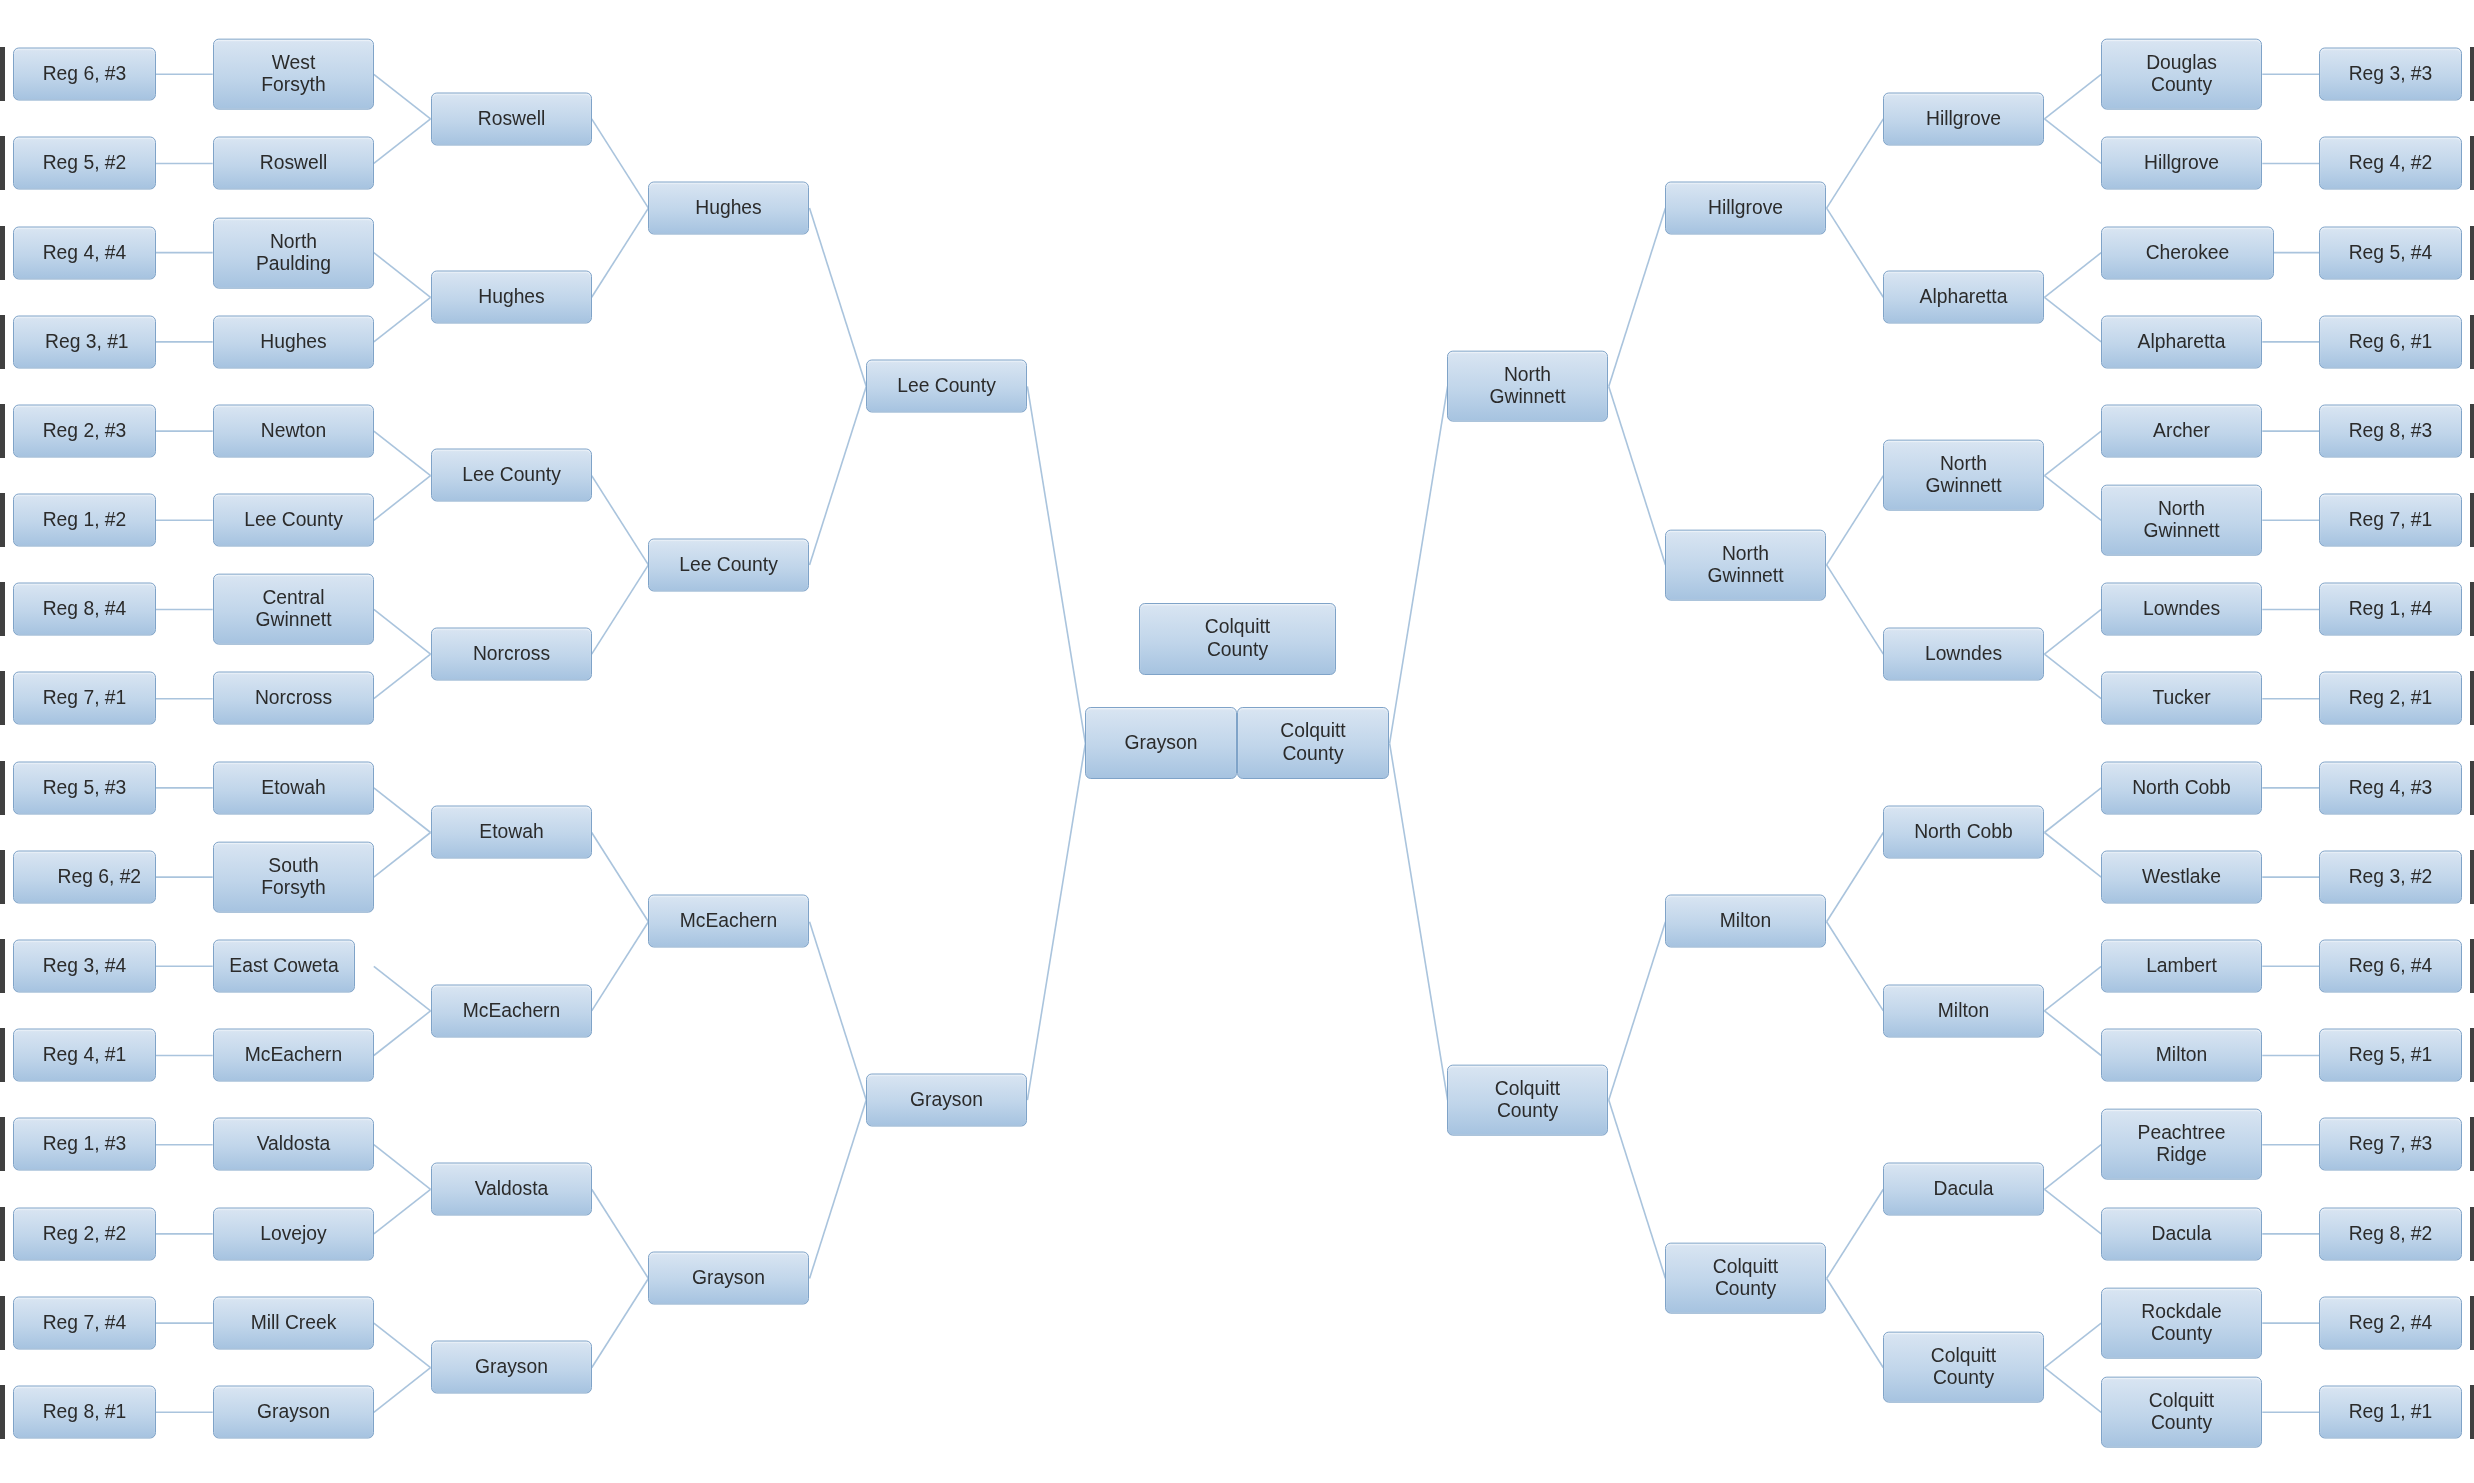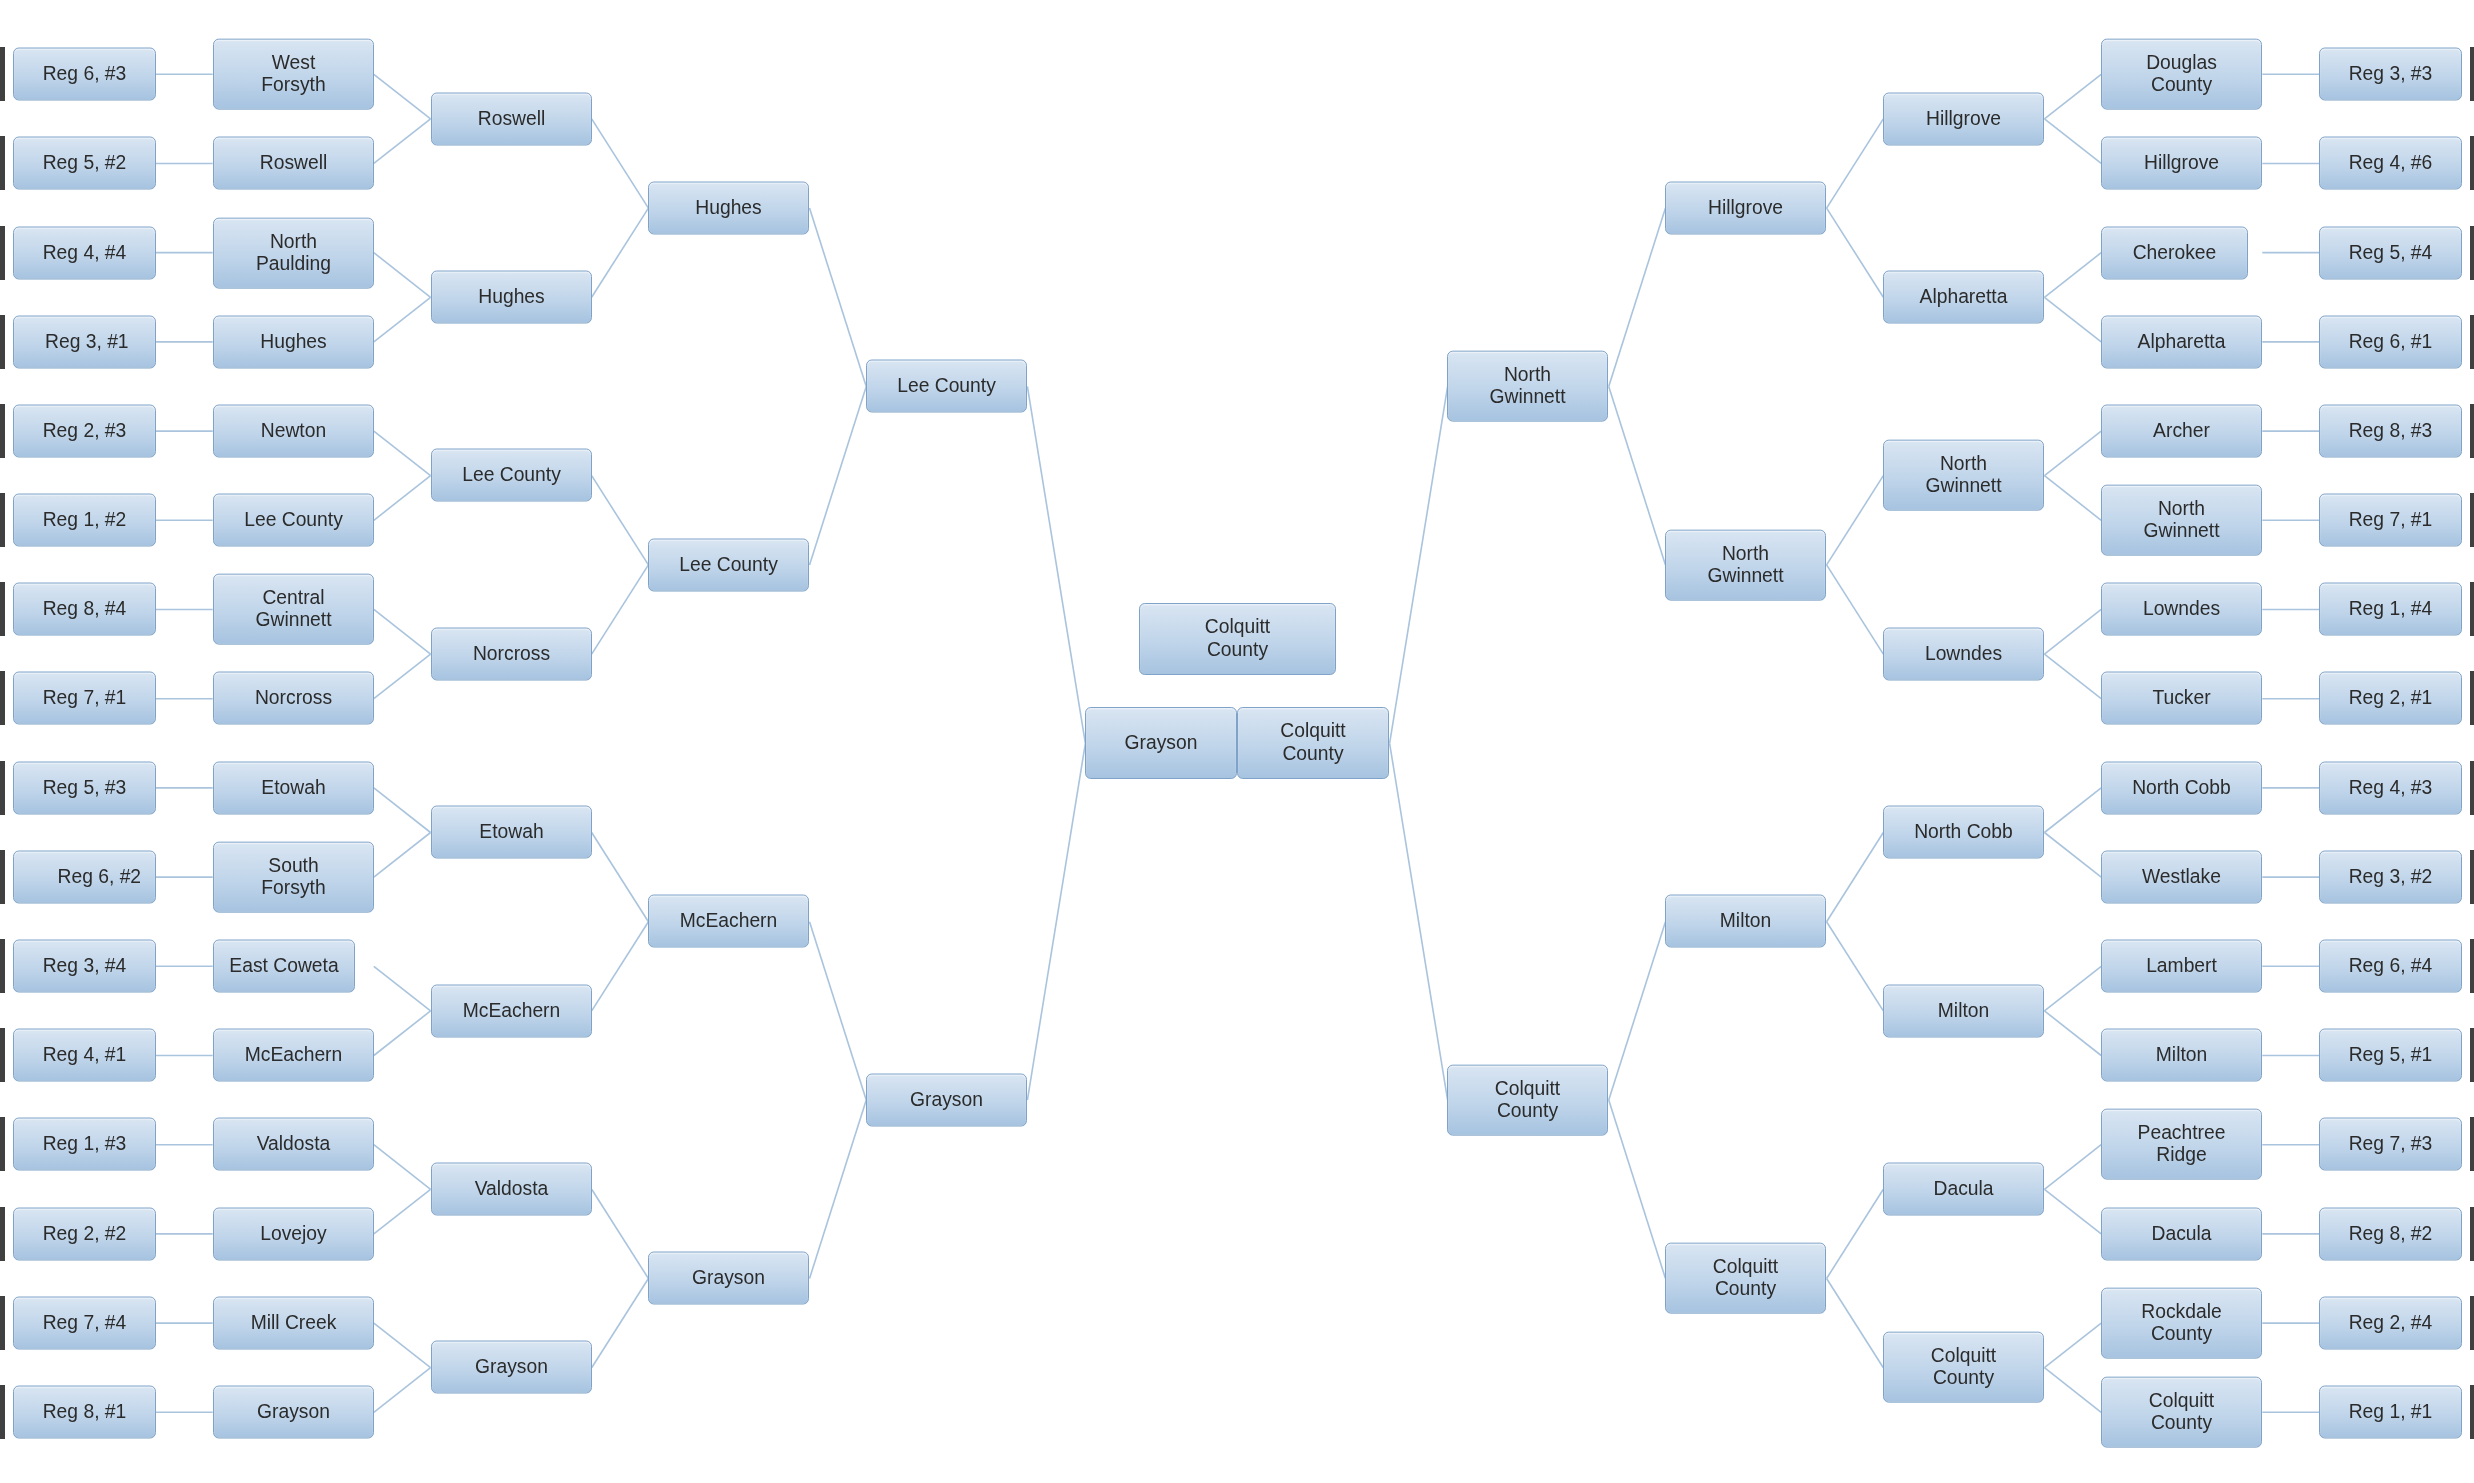--- a/index.html
+++ b/index.html
@@ -209,25 +209,25 @@
     <div class="box" style="left: 648px; width: 161px; top: 565px;">Lee County</div>
     <div class="box" style="left: 648px; width: 161px; top: 921px;">McEachern</div>
     <div class="box" style="left: 648px; width: 161px; top: 1278px;">Grayson</div>
     <div class="box" style="left: 866px; width: 161px; top: 386px;">Lee County</div>
     <div class="box" style="left: 866px; width: 161px; top: 1100px;">Grayson</div>
     <div class="box finalist" style="left: 1085px; width: 152px; top: 743px;">Grayson</div>
     <div class="box" style="left: 2319px; width: 143px; top: 74px;">Reg 3, #3</div>
     <div class="box" style="left: 2101px; width: 161px; top: 74px;">Douglas
 County</div>
     <div class="edge-mark" style="left: 2470px; top: 74px;"></div>
-    <div class="box" style="left: 2319px; width: 143px; top: 163px;">Reg 4, #6</div>
+    <div class="box" style="left: 2319px; width: 143px; top: 163px;">Reg 4, #2</div>
     <div class="box" style="left: 2101px; width: 161px; top: 163px;">Hillgrove</div>
     <div class="edge-mark" style="left: 2470px; top: 163px;"></div>
     <div class="box" style="left: 2319px; width: 143px; top: 253px;">Reg 5, #4</div>
-    <div class="box" style="left: 2101px; width: 147px; top: 253px;">Cherokee</div>
+    <div class="box" style="left: 2101px; width: 173px; top: 253px;">Cherokee</div>
     <div class="edge-mark" style="left: 2470px; top: 253px;"></div>
     <div class="box" style="left: 2319px; width: 143px; top: 342px;">Reg 6, #1</div>
     <div class="box" style="left: 2101px; width: 161px; top: 342px;">Alpharetta</div>
     <div class="edge-mark" style="left: 2470px; top: 342px;"></div>
     <div class="box" style="left: 2319px; width: 143px; top: 431px;">Reg 8, #3</div>
     <div class="box" style="left: 2101px; width: 161px; top: 431px;">Archer</div>
     <div class="edge-mark" style="left: 2470px; top: 431px;"></div>
     <div class="box" style="left: 2319px; width: 143px; top: 520px;">Reg 7, #1</div>
     <div class="box" style="left: 2101px; width: 161px; top: 520px;">North
 Gwinnett</div>

